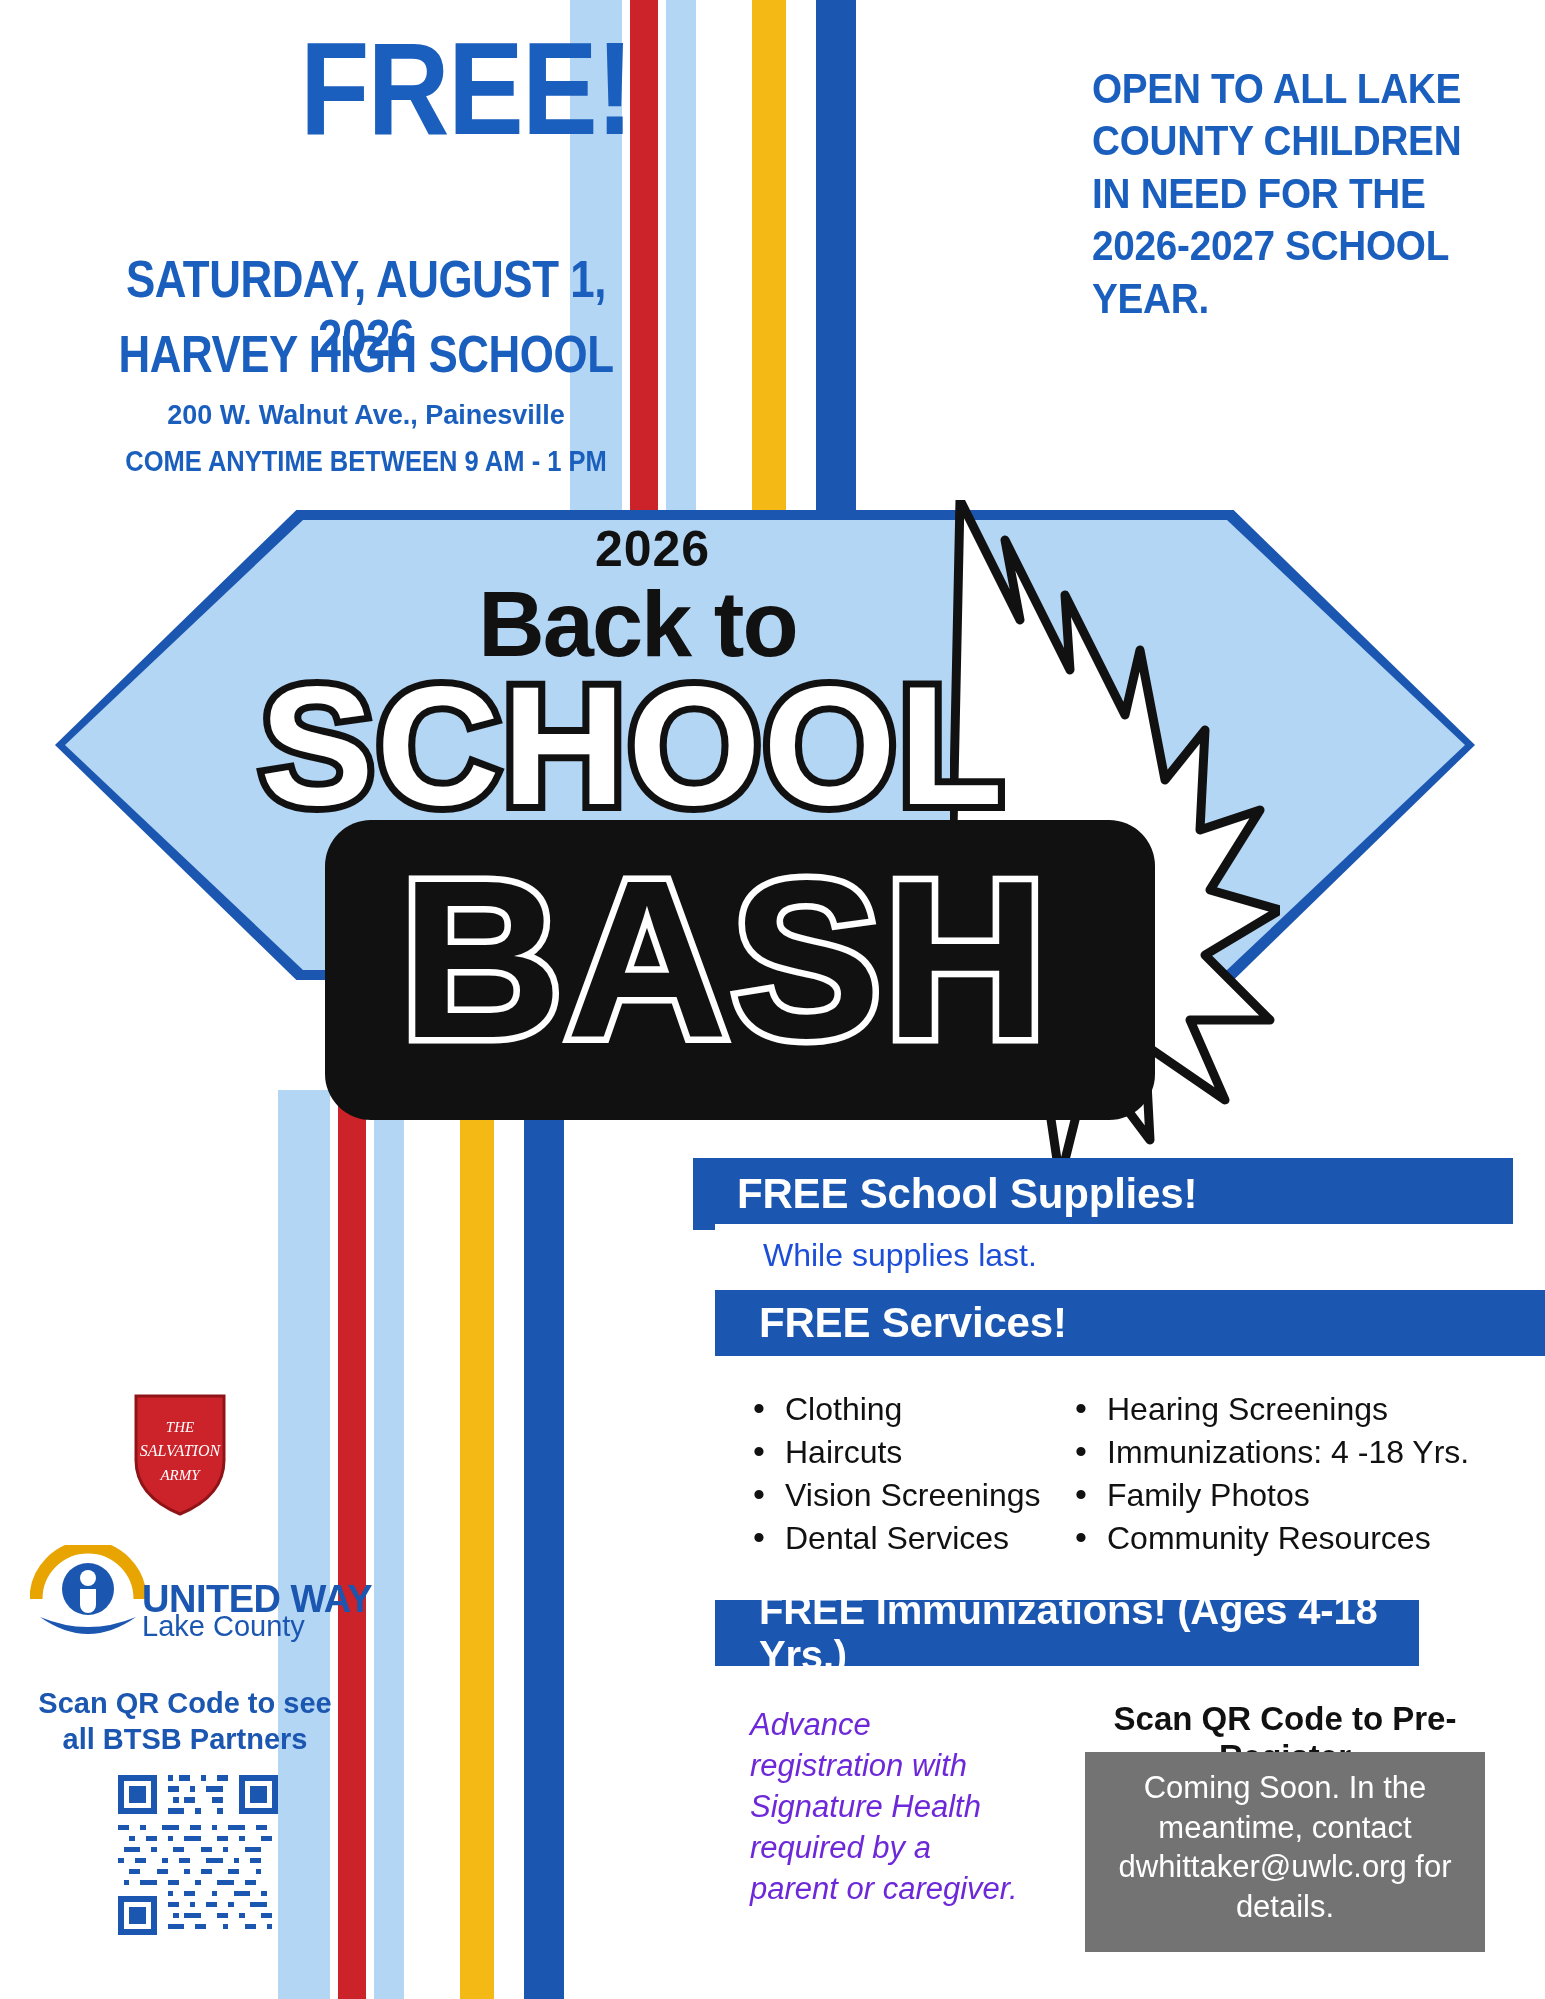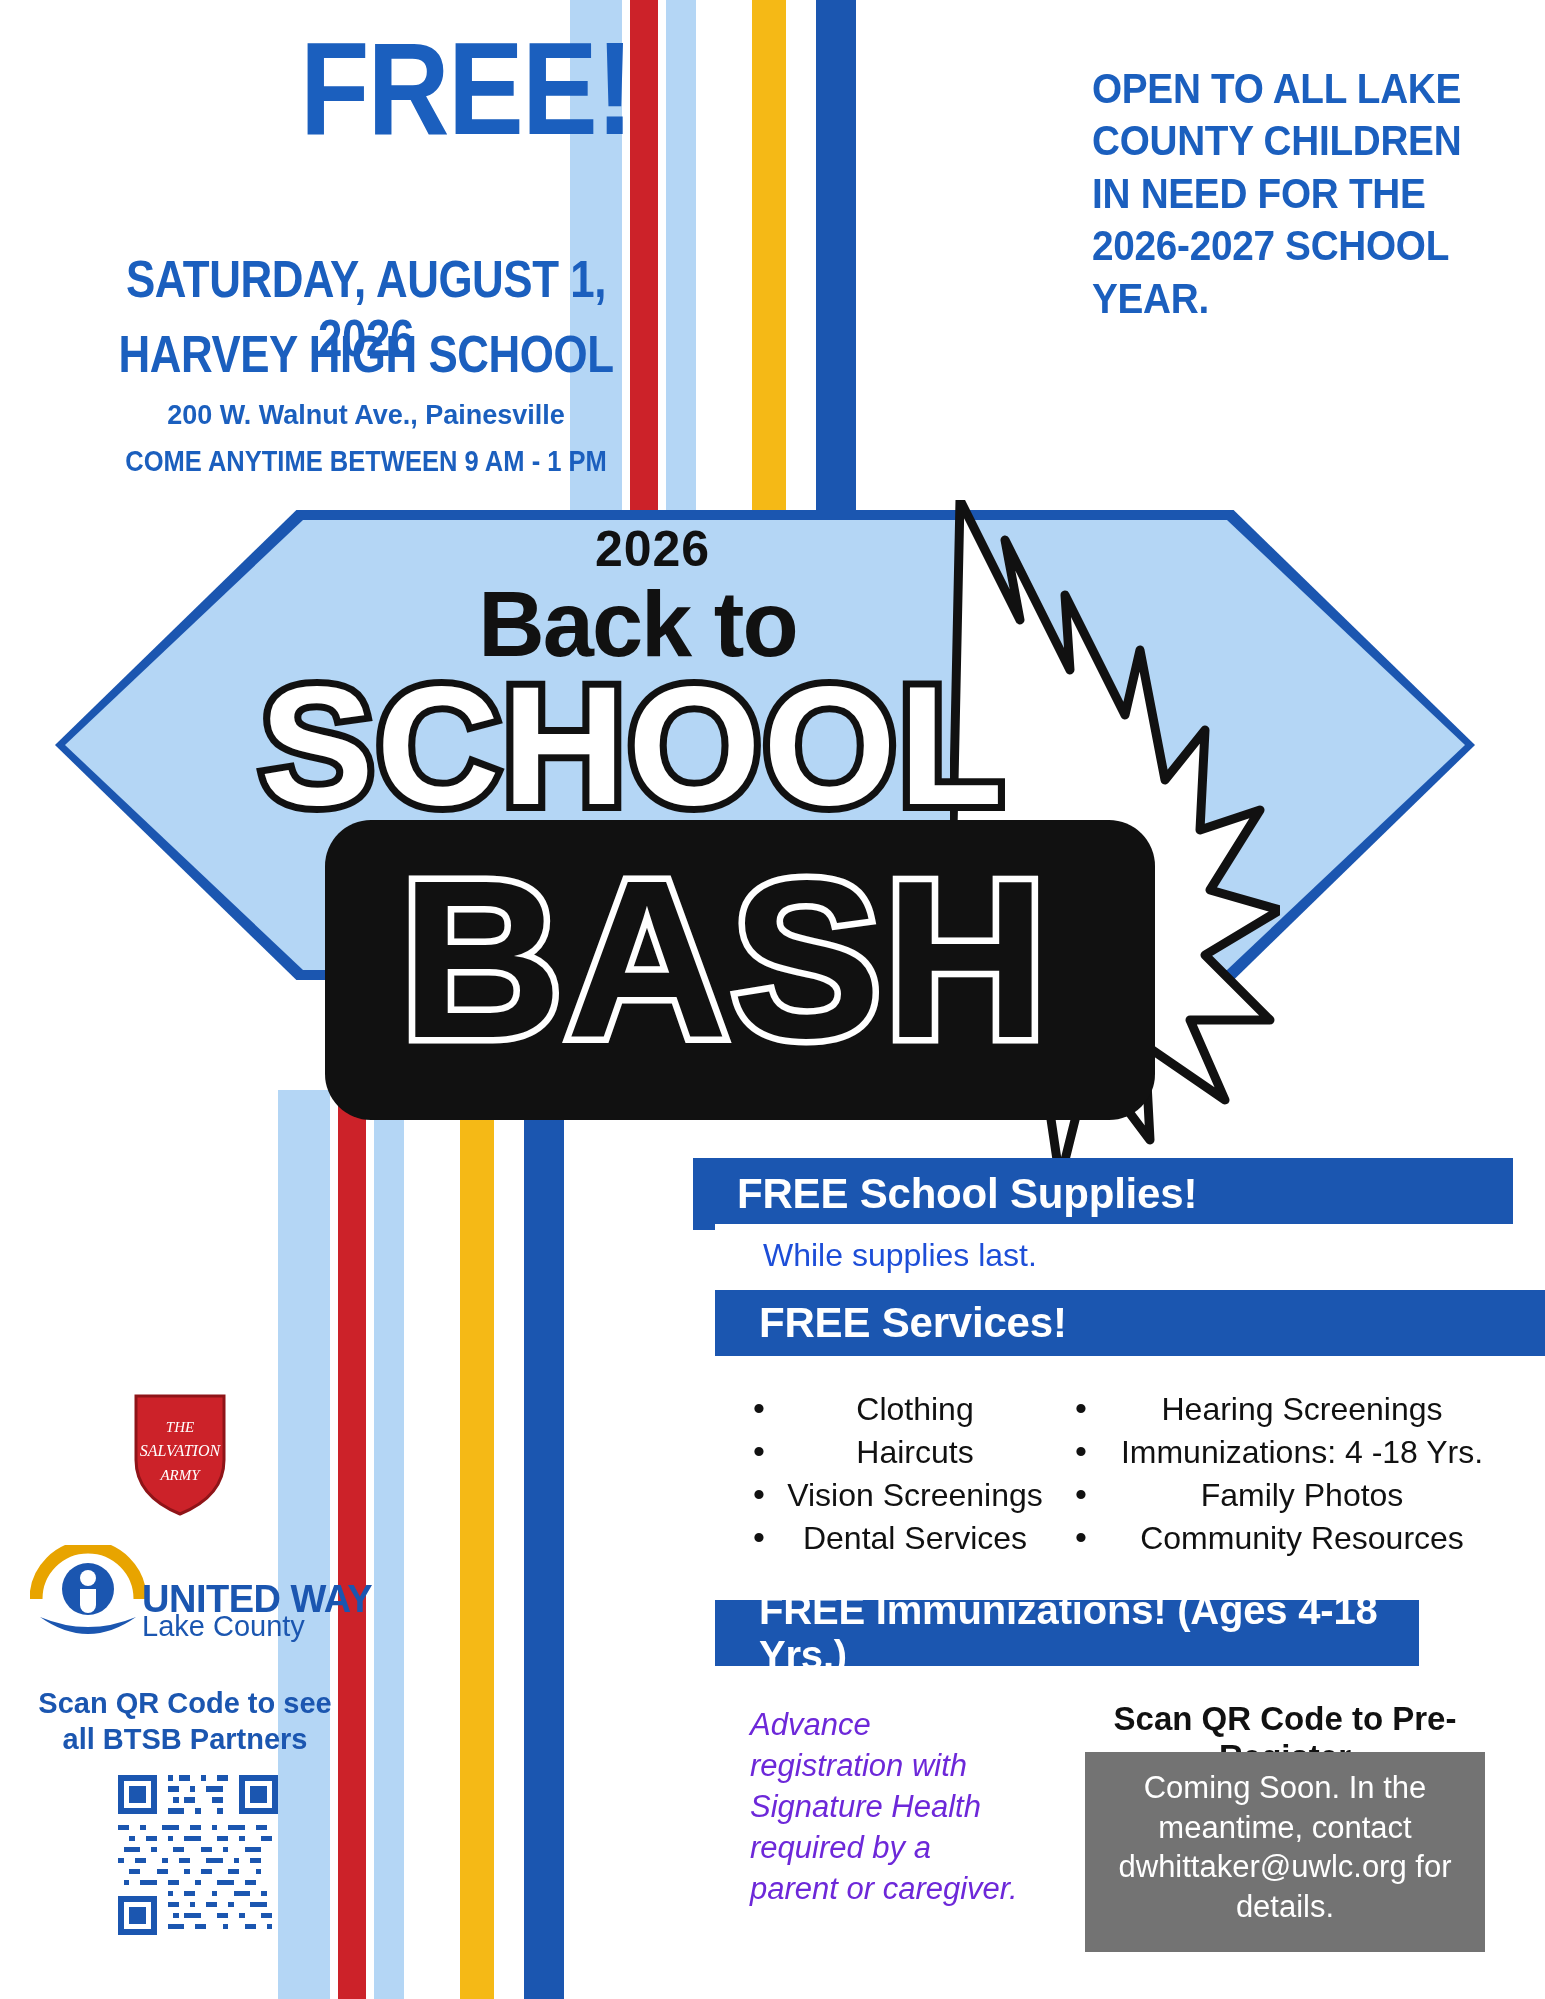--- a/index.html
+++ b/index.html
@@ -201,21 +201,20 @@
     box-sizing: border-box;
   }
   .panel-text {
     font-size: 32px;
     color: #1d4ed8;
   }
   ul.svc {
     list-style: none;
     margin: 0;
     padding: 0;
-    text-align: center;
   }
   ul.svc li {
     font-size: 32px;
     line-height: 1.34;
     color: #111111;
     position: relative;
     padding-left: 40px;
   }
   ul.svc li:before {
     content: "\2022";

